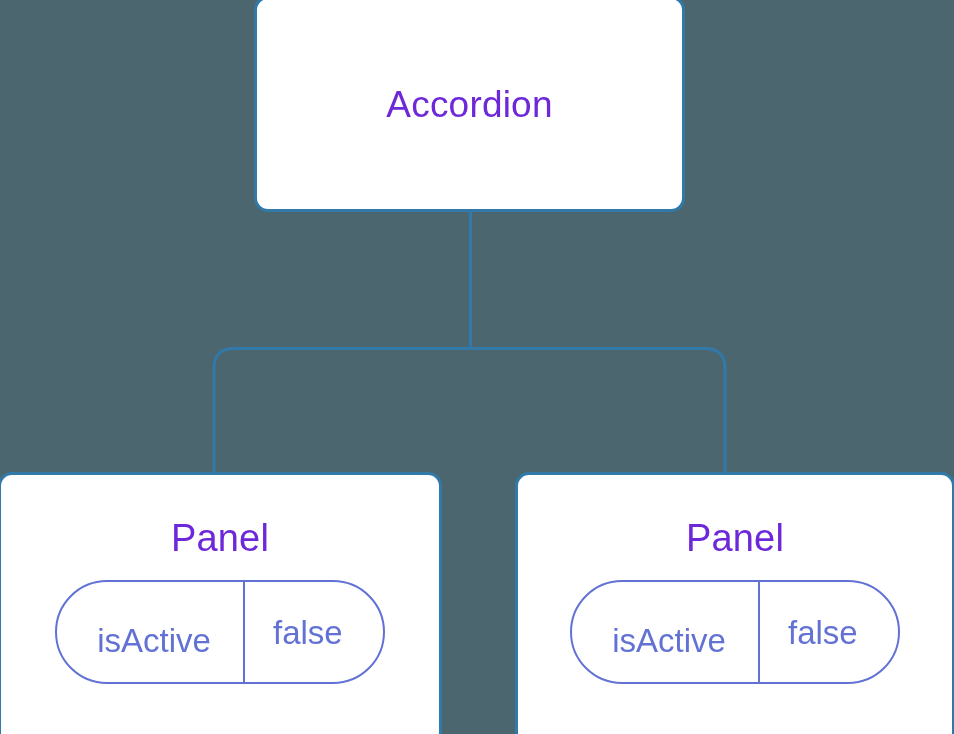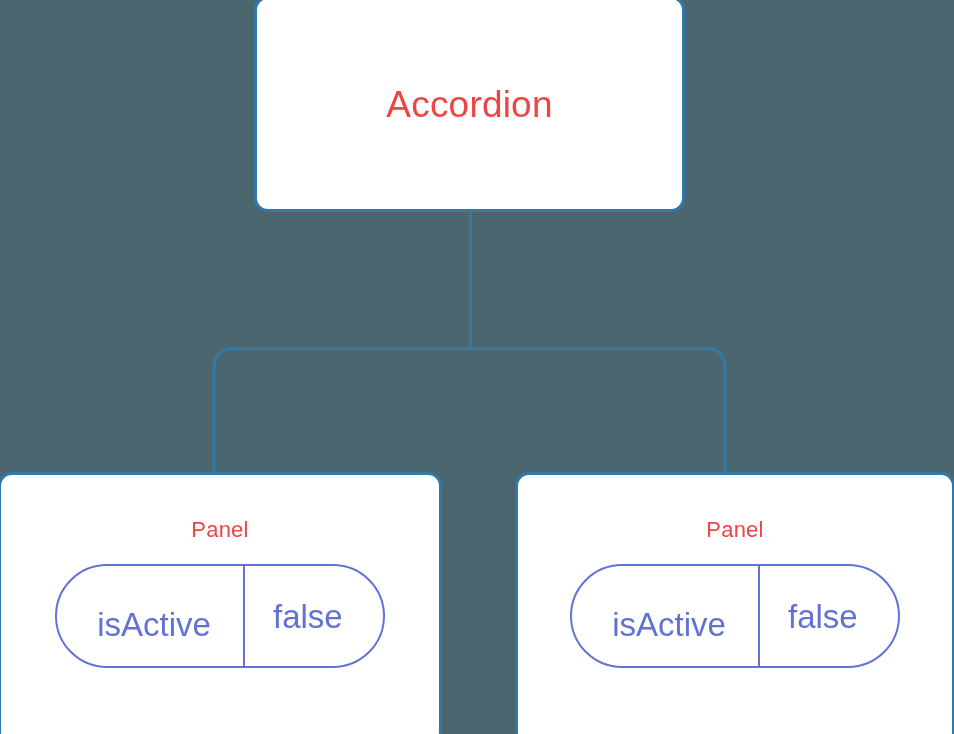--- a/index.html
+++ b/index.html
@@ -38,21 +38,21 @@
     background: #ffffff;
     border: 3px solid #3079a8;
     border-radius: 14px;
     box-sizing: border-box;
     display: flex;
     flex-direction: column;
     align-items: center;
   }
 
   .node-title {
-    color: #ef4444;
+    color: #6d28d9;
     font-weight: 400;
     letter-spacing: 0.2px;
     white-space: nowrap;
   }
 
   
   #node-accordion {
     left: 254px;
     top: -4px;
     width: 431px;
@@ -72,21 +72,21 @@
   }
   #node-panel-0 {
     left: -2px;
     width: 444px;
   }
   #node-panel-1 {
     left: 515px;
     width: 440px;
   }
   .node-panel .node-title {
-    font-size: 22px;
+    font-size: 38px;
     line-height: 1;
     margin-bottom: 23px;
   }
 
   
   .prop-pill {
     display: flex;
     align-items: stretch;
     border: 2px solid #6272d4;
     border-radius: 999px;

